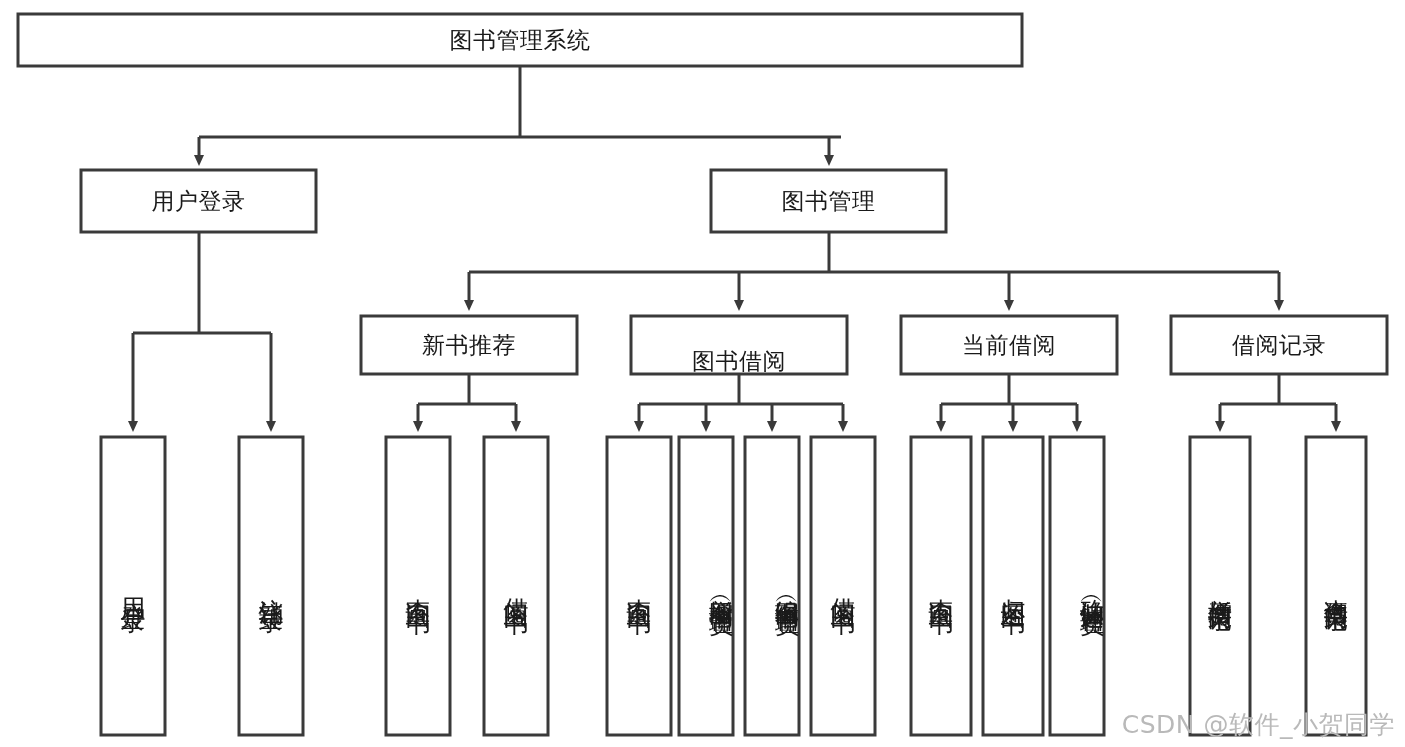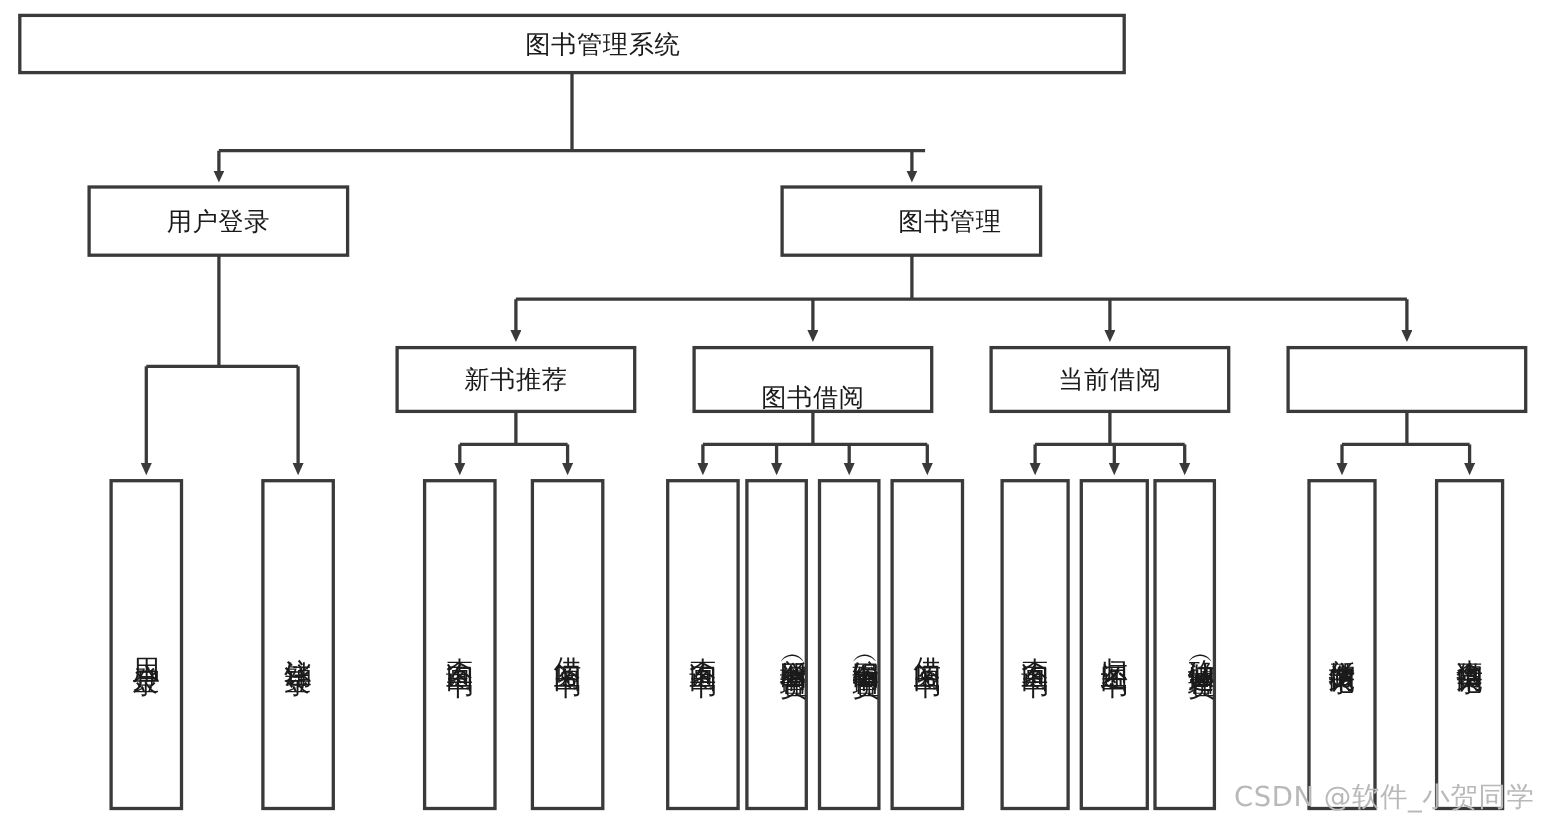--- a/index.html
+++ b/index.html
@@ -164,28 +164,29 @@
     <rect class="node-box" x="679" y="437" width="54" height="298"></rect>
     <rect class="node-box" x="745" y="437" width="54" height="298"></rect>
     <rect class="node-box" x="811" y="437" width="64" height="298"></rect>
     <rect class="node-box" x="911" y="437" width="60" height="298"></rect>
     <rect class="node-box" x="983" y="437" width="60" height="298"></rect>
     <rect class="node-box" x="1050" y="437" width="54" height="298"></rect>
     <rect class="node-box" x="1190" y="437" width="60" height="298"></rect>
     <rect class="node-box" x="1306" y="437" width="60" height="298"></rect>
   </svg>
 
-  <div class="node-label horizontal" style="left:18px; top:14px; width:1004px; height:52px;margin-left:28px;">图书管理系统</div>
+  <div class="node-label horizontal" style="left:18px; top:14px; width:1004px; height:52px;">图书管理系统</div>
 
   <div class="node-label horizontal" style="left:81px; top:170px; width:235px; height:62px;">用户登录</div>
-  <div class="node-label horizontal" style="left:711px; top:170px; width:235px; height:62px;padding-left:35px;">图书管理</div>
+  <div class="node-label horizontal" style="left:711px; top:170px; width:235px; height:62px;">图书管理</div>
 
   <div class="node-label horizontal" style="left:361px; top:316px; width:216px; height:58px;border-radius:26px;">新书推荐</div>
   <div class="node-label horizontal" style="left:631px; top:332px; width:216px; height:58px;">图书借阅</div>
   <div class="node-label horizontal" style="left:901px; top:316px; width:216px; height:58px;">当前借阅</div>
+  <div class="node-label horizontal" style="left:1171px; top:316px; width:216px; height:58px;">借阅记录</div>
 
   <div class="node-label vertical" style="left:101px;  top:437px; width:64px; height:298px;">用户登录</div>
   <div class="node-label vertical" style="left:239px;  top:437px; width:64px; height:298px;">注销登录</div>
   <div class="node-label vertical" style="left:386px;  top:437px; width:64px; height:298px;">查询图书</div>
   <div class="node-label vertical" style="left:484px;  top:437px; width:64px; height:298px;">借阅图书</div>
   <div class="node-label vertical" style="left:607px;  top:437px; width:64px; height:298px;">查询图书</div>
   <div class="node-label vertical" style="left:679px;  top:437px; width:54px; height:298px; align-items:flex-start; font-size:24px; letter-spacing:2px; padding-top:6px; box-sizing:border-box;">新增图书（管理员）</div>
   <div class="node-label vertical" style="left:745px;  top:437px; width:54px; height:298px; align-items:flex-start; font-size:24px; letter-spacing:2px; padding-top:6px; box-sizing:border-box;">编辑图书（管理员）</div>
   <div class="node-label vertical" style="left:811px;  top:437px; width:64px; height:298px;">借阅图书</div>
   <div class="node-label vertical" style="left:911px;  top:437px; width:60px; height:298px;">查询图书</div>

